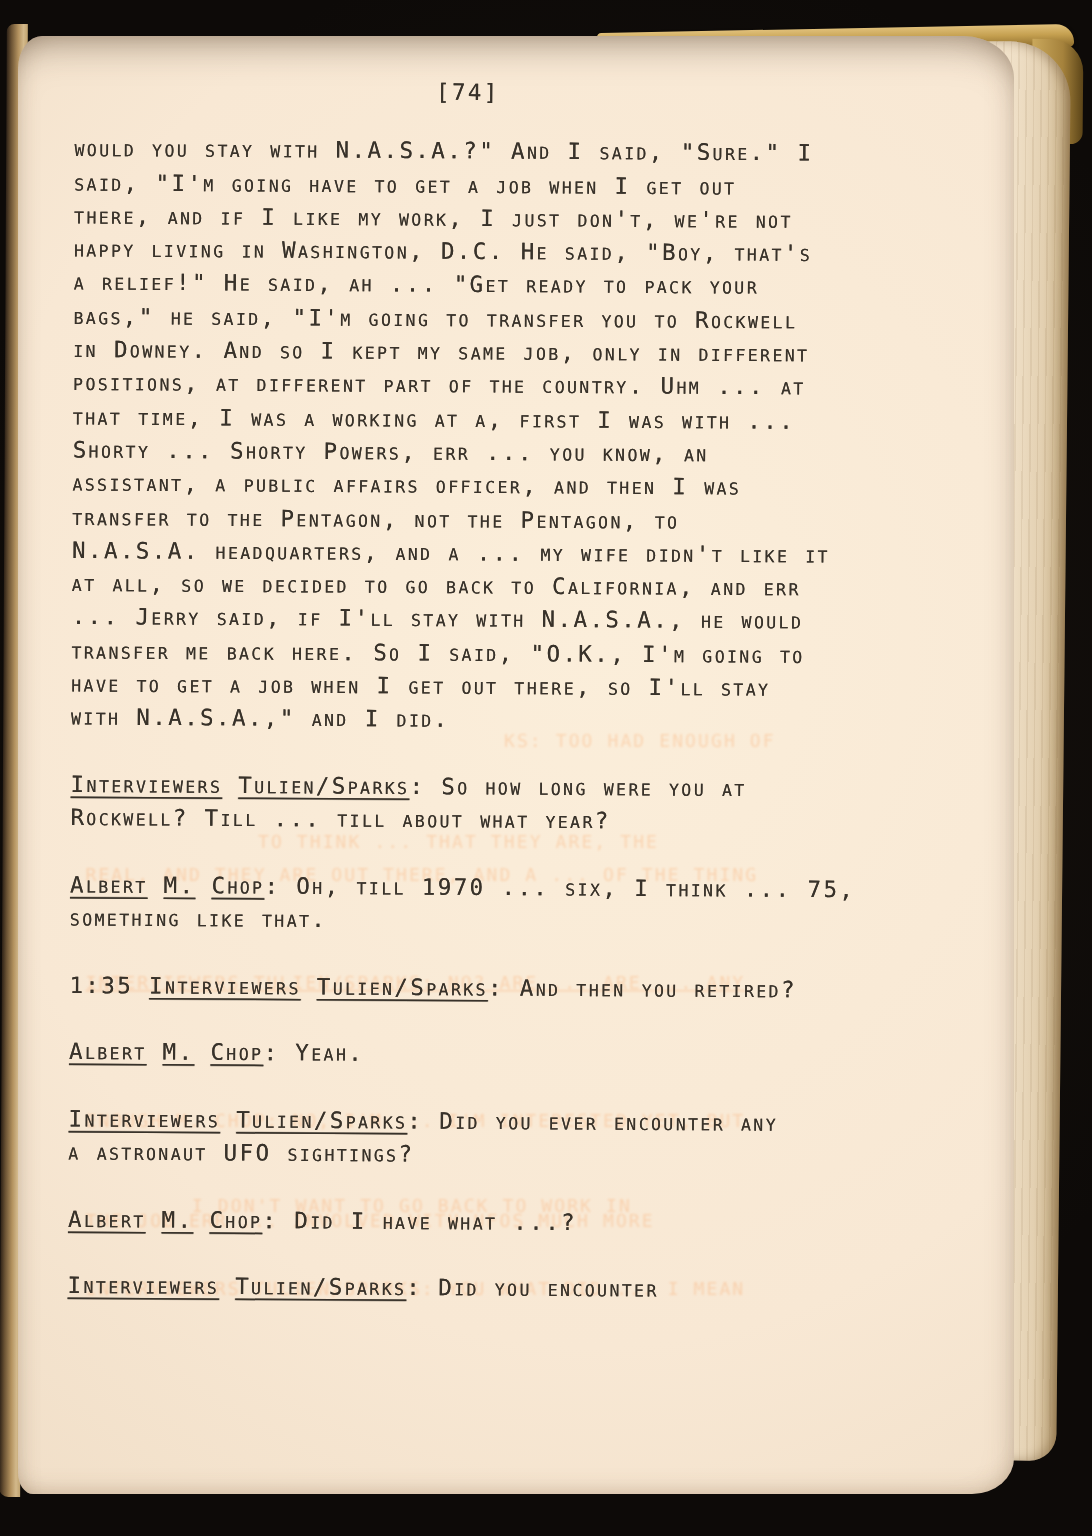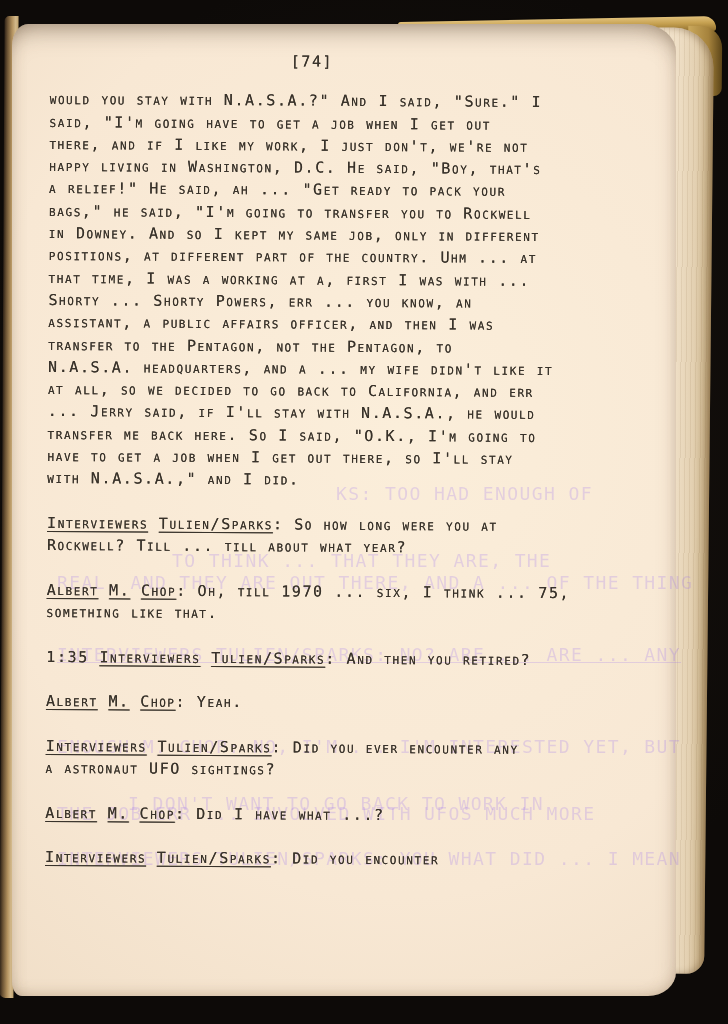--- a/index.html
+++ b/index.html
@@ -54,23 +54,23 @@
     box-shadow:
       inset 0 18px 26px -16px rgba(70,50,30,.55),
       inset -12px 0 22px -16px rgba(120,88,56,.35),
       inset 0 -12px 16px -12px rgba(110,78,44,.28),
       inset 10px 0 18px -14px rgba(120,88,56,.30);
   }
   
   .ghost-layer { position:absolute; inset:0; pointer-events:none; }
   .ghost-line {
     position:absolute; white-space:nowrap;
-    font-size:18px; letter-spacing:1.4px; line-height:20px;
+    font-size:12px; letter-spacing:1.4px; line-height:20px;
     font-variant:small-caps;
-    color:#8b5cf6; opacity:.20; filter:blur(.7px);
+    color:#f97316; opacity:.20; filter:blur(.7px);
   }
   
   .text-layer {
     position:absolute; left:50px; top:49px; width:524px;
     transform:rotate(0.35deg); transform-origin:top left;
     color:#38322a;
     font-size:15px; line-height:22.3px; letter-spacing:1.6px;
     font-variant:small-caps;
     text-shadow:0 0 .4px rgba(56,50,42,.85);
   }

